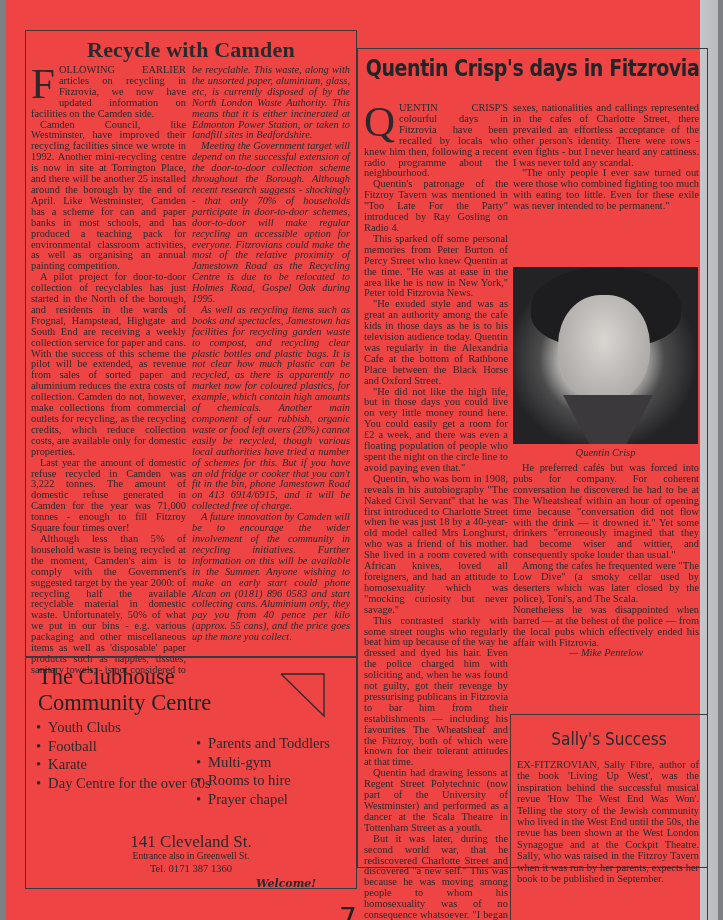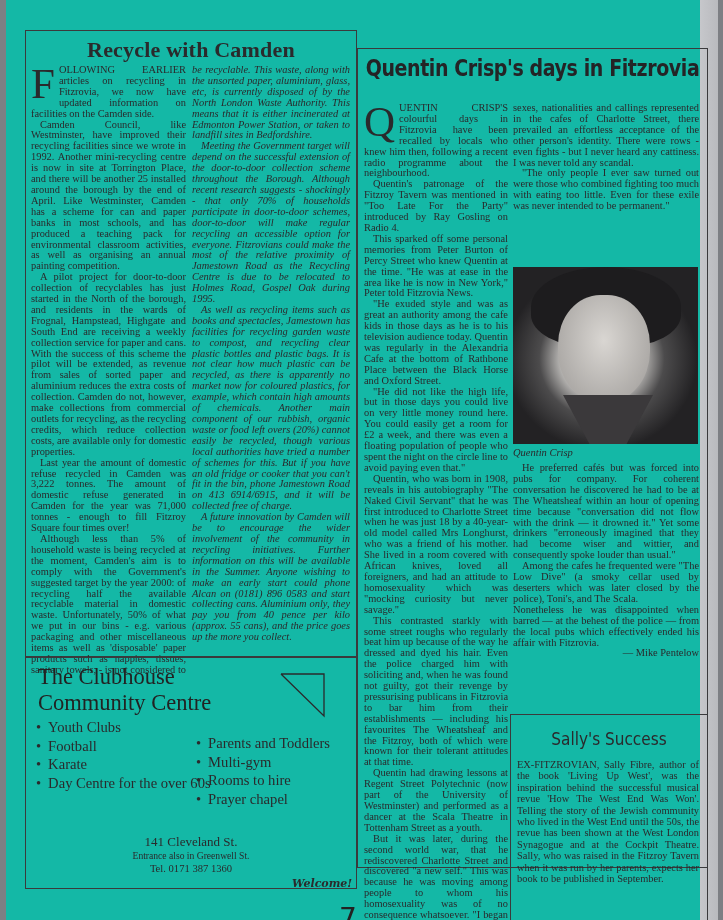--- a/index.html
+++ b/index.html
@@ -1,17 +1,17 @@
 <!DOCTYPE html>
 <html><head>
 <meta charset="utf-8">
 <style>
   html,body{margin:0;padding:0;}
   body{width:723px;height:920px;background:#7d7f84;position:relative;overflow:hidden;font-family:"Liberation Serif",serif;color:#2a2a2c;}
-  .page{position:absolute;left:6px;top:0;width:712px;height:920px;background:#14b8a6;}
+  .page{position:absolute;left:6px;top:0;width:712px;height:920px;background:#ef4444;}
   .shadow-right{position:absolute;right:0;top:0;width:18px;height:920px;background:linear-gradient(90deg,#c6c7cb,#b9babe);}
   .box{position:absolute;border:1.4px solid #3a3a3c;box-sizing:border-box;}
   .recycle{left:19px;top:30px;width:332px;height:627px;}
   .club{left:19px;top:657px;width:332px;height:232px;}
   .crisp{left:351px;top:48px;width:351px;height:820px;}
   .sally{left:504px;top:690px;width:198px;height:223px;border-width:1.2px;margin-top:24px;}
   h1.rc{position:absolute;left:0;right:0;top:6px;margin:0;text-align:center;font:bold 22px "Liberation Serif",serif;letter-spacing:0.2px;color:#2a2a2c;}
   h1.qc{position:absolute;left:0;right:0;top:8px;margin:0;text-align:center;font:bold 19px "DejaVu Sans",sans-serif;letter-spacing:-0.4px;transform:scaleY(1.18);color:#242426;}
   .col{position:absolute;font-size:10.4px;line-height:10.9px;text-align:justify;}
   .col p{margin:0;text-indent:9px;}
@@ -19,34 +19,34 @@
   .drop{float:left;font-size:43px;line-height:34px;margin:2px 4px 0 0;}
   .sc{font-variant:small-caps;}
   .r1{left:5px;top:34px;width:155px;}
   .r2{left:166px;top:34px;width:158px;font-style:italic;}
   .q1{left:6px;top:54px;width:144px;}
   .q2{left:155px;top:54px;width:186px;}
   .photo{position:absolute;left:155px;top:218px;width:185px;height:177px;background:radial-gradient(ellipse at 48% 52%,#c7c5c2 0 28%,#4c4b4c 46%,#232224 70%);overflow:hidden;}
   .photo .hat{position:absolute;left:18px;top:0;width:150px;height:80px;border-radius:50% 50% 40% 40%;background:#1d1c1e;}
   .photo .face{position:absolute;left:45px;top:28px;width:92px;height:108px;border-radius:46% 46% 48% 48%;background:radial-gradient(ellipse at 50% 42%,#d9d6d2,#a9a6a3 80%);}
   .photo .scarf{position:absolute;left:50px;top:128px;width:90px;height:50px;background:#3b393b;clip-path:polygon(0 0,100% 0,70% 100%,30% 100%);}
-  .caption{position:absolute;left:155px;top:398px;width:185px;text-align:left;font-style:italic;font-size:10.5px;}
+  .caption{position:absolute;left:155px;top:398px;width:185px;text-align:center;font-style:italic;font-size:10.5px;}
   .q2b{left:155px;top:414px;width:186px;}
-  .byline{text-align:right;margin-right:4px;}
+  .byline{text-align:center;font-style:italic;margin-right:4px;}
   .club-title{position:absolute;left:12px;top:6px;font-size:22.5px;line-height:26px;color:#222;}
   .club-icon{position:absolute;left:254px;top:14px;width:46px;height:46px;}
   .club-list{position:absolute;list-style:none;margin:0;padding:0;font-size:14.6px;line-height:18.5px;}
   .club-list li::before{content:"\2022";margin-right:7px;}
   .cl1{left:10px;top:60px;}
   .cl2{left:170px;top:76px;}
   .club-addr{position:absolute;left:0;right:0;top:177px;text-align:center;}
-  .club-addr .a1{font-size:13px;line-height:14px;}
+  .club-addr .a1{font-size:17px;line-height:14px;}
   .club-addr .a2{font-size:9.6px;line-height:13px;}
   .club-addr .a3{font-size:10.6px;line-height:13px;}
-  .welcome{position:absolute;left:230px;top:219px;font-style:italic;font-weight:bold;font-size:11px;font-family:"DejaVu Serif",serif;margin-left:36px;}
+  .welcome{position:absolute;left:230px;top:219px;font-style:italic;font-weight:bold;font-size:11px;font-family:"DejaVu Serif",serif;}
   .sally-title{position:absolute;left:0;right:0;top:14px;text-align:center;font:17px "DejaVu Sans",sans-serif;transform:scaleX(0.9);}
   .sally-body{position:absolute;left:6px;top:44px;width:182px;font-size:10.4px;line-height:11.4px;text-align:justify;}
   .pagenum{position:absolute;left:333px;top:902px;font-size:28px;font-family:"DejaVu Sans",sans-serif;color:#222;}
 </style>
 </head>
 <body>
 
 <div class="page">
   <div class="shadow-right"></div>
 

